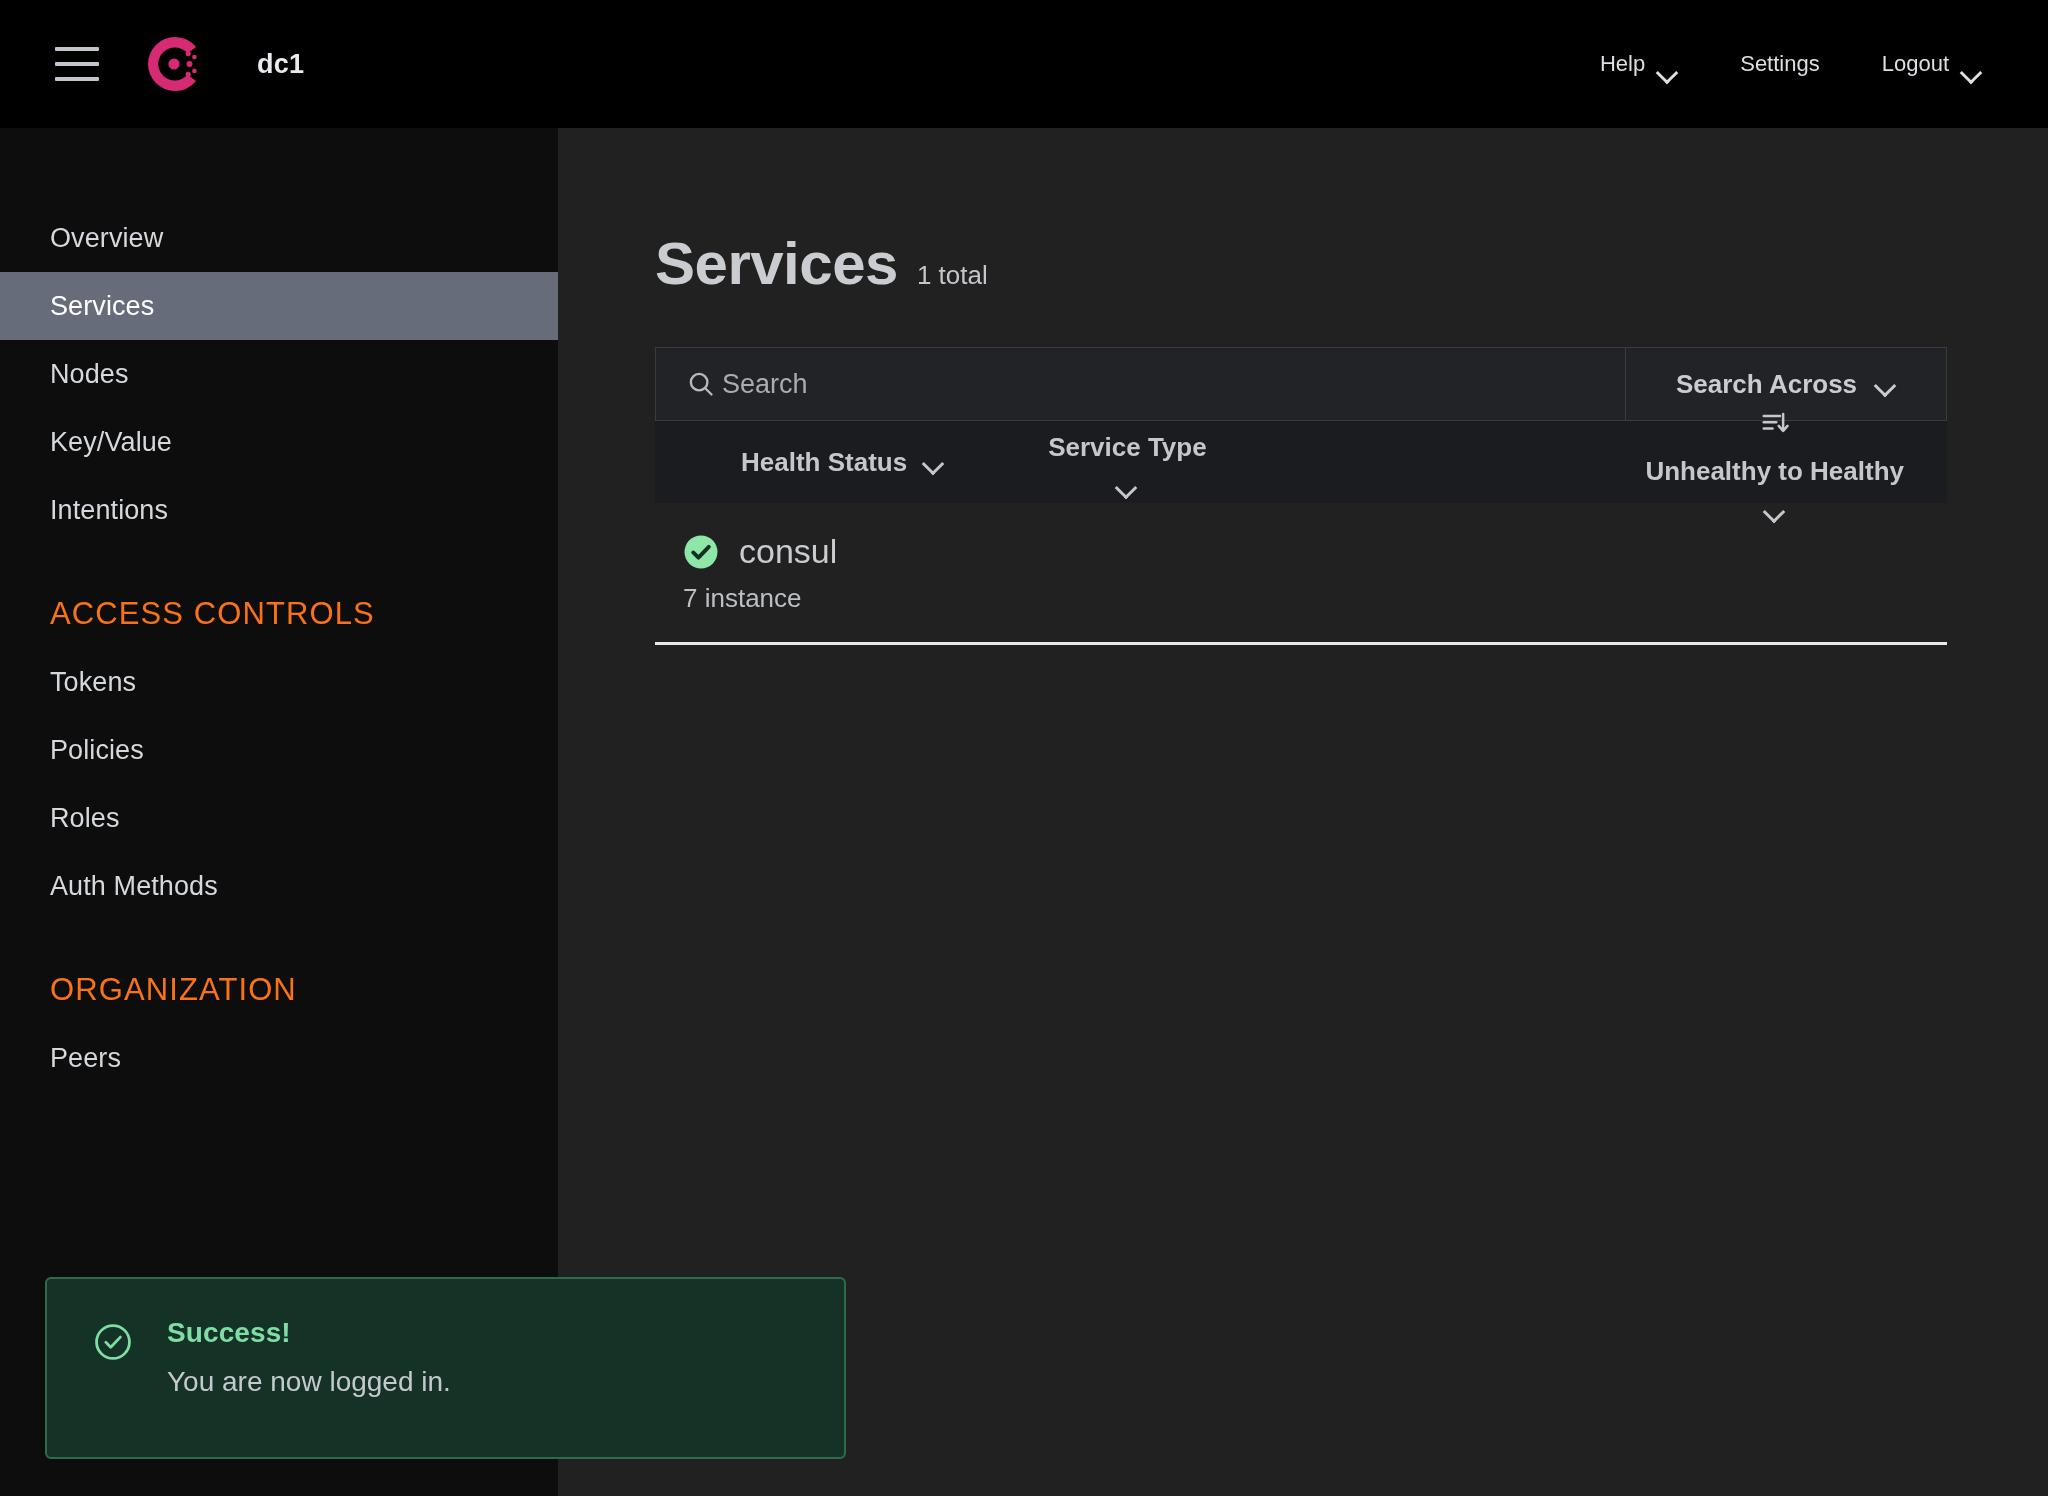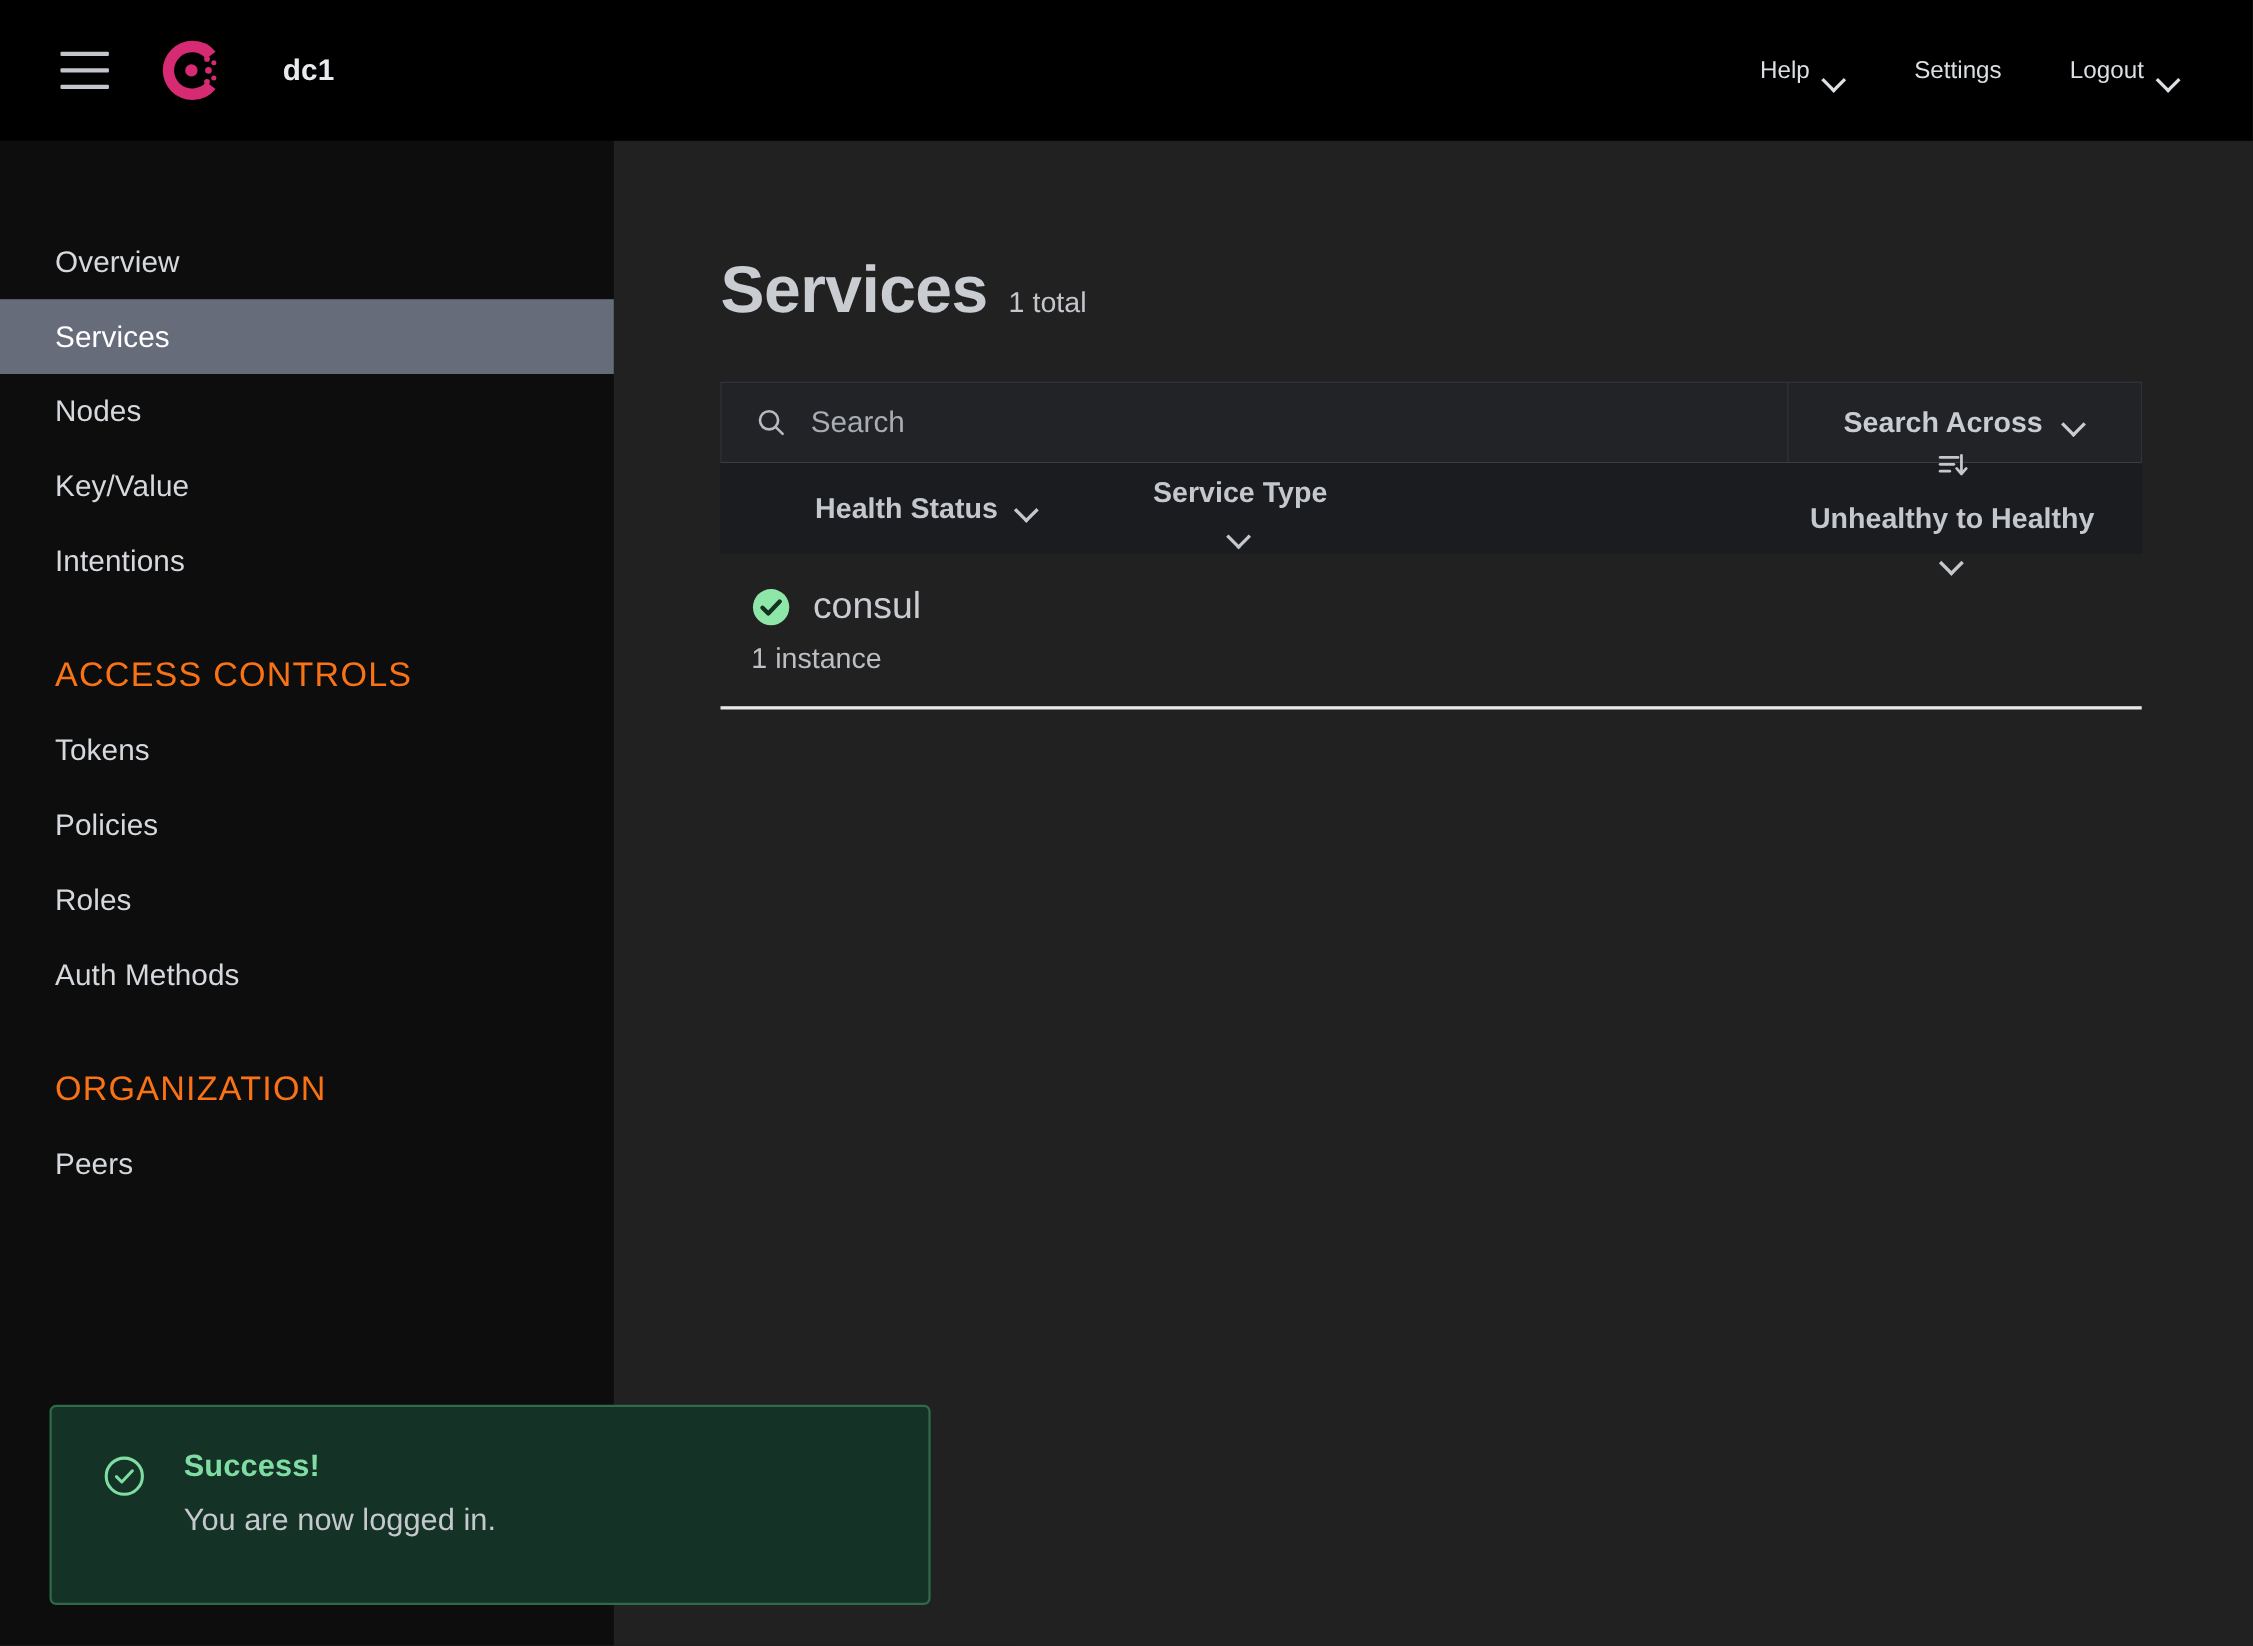--- a/index.html
+++ b/index.html
@@ -188,21 +188,21 @@
     display: flex;
     align-items: stretch;
     height: 74px;
     border: 1px solid #3a3c42;
   }
   .search-box {
     flex: 1 1 auto;
     display: flex;
     align-items: center;
     padding-left: 30px;
-    gap: 21px;
+    gap: 6px;
     border-right: 1px solid #3a3c42;
     background: #222327;
   }
   .search-icon { flex: 0 0 auto; display: block; }
   .search-input {
     flex: 1 1 auto;
     background: transparent;
     border: none;
     outline: none;
     color: #c9ccd1;
@@ -434,21 +434,21 @@
 
     <div class="service-list">
       <div class="service-row">
         <div class="service-name-line">
           <svg class="health-icon" width="36" height="36" viewBox="0 0 24 24" aria-hidden="true">
             <circle cx="12" cy="12" r="11" fill="#8ee6a8"></circle>
             <path d="M6.8 12.3 L10.3 15.8 L17.2 8.6" stroke="#14301f" stroke-width="2.6" fill="none" stroke-linecap="round" stroke-linejoin="round"></path>
           </svg>
           <span class="service-name">consul</span>
         </div>
-        <div class="service-meta">1 instance</div>
+        <div class="service-meta">7 instance</div>
       </div>
     </div>
   </div>
 
   <div class="toast">
     <svg class="toast-icon" width="42" height="42" viewBox="0 0 24 24" fill="none" aria-hidden="true">
       <circle cx="12" cy="12" r="9.4" stroke="#7fdda4" stroke-width="1.6"></circle>
       <path d="M7.9 12.2 L10.7 15 L16.2 9.2" stroke="#7fdda4" stroke-width="1.6" stroke-linecap="round" stroke-linejoin="round"></path>
     </svg>
     <div class="toast-text">

